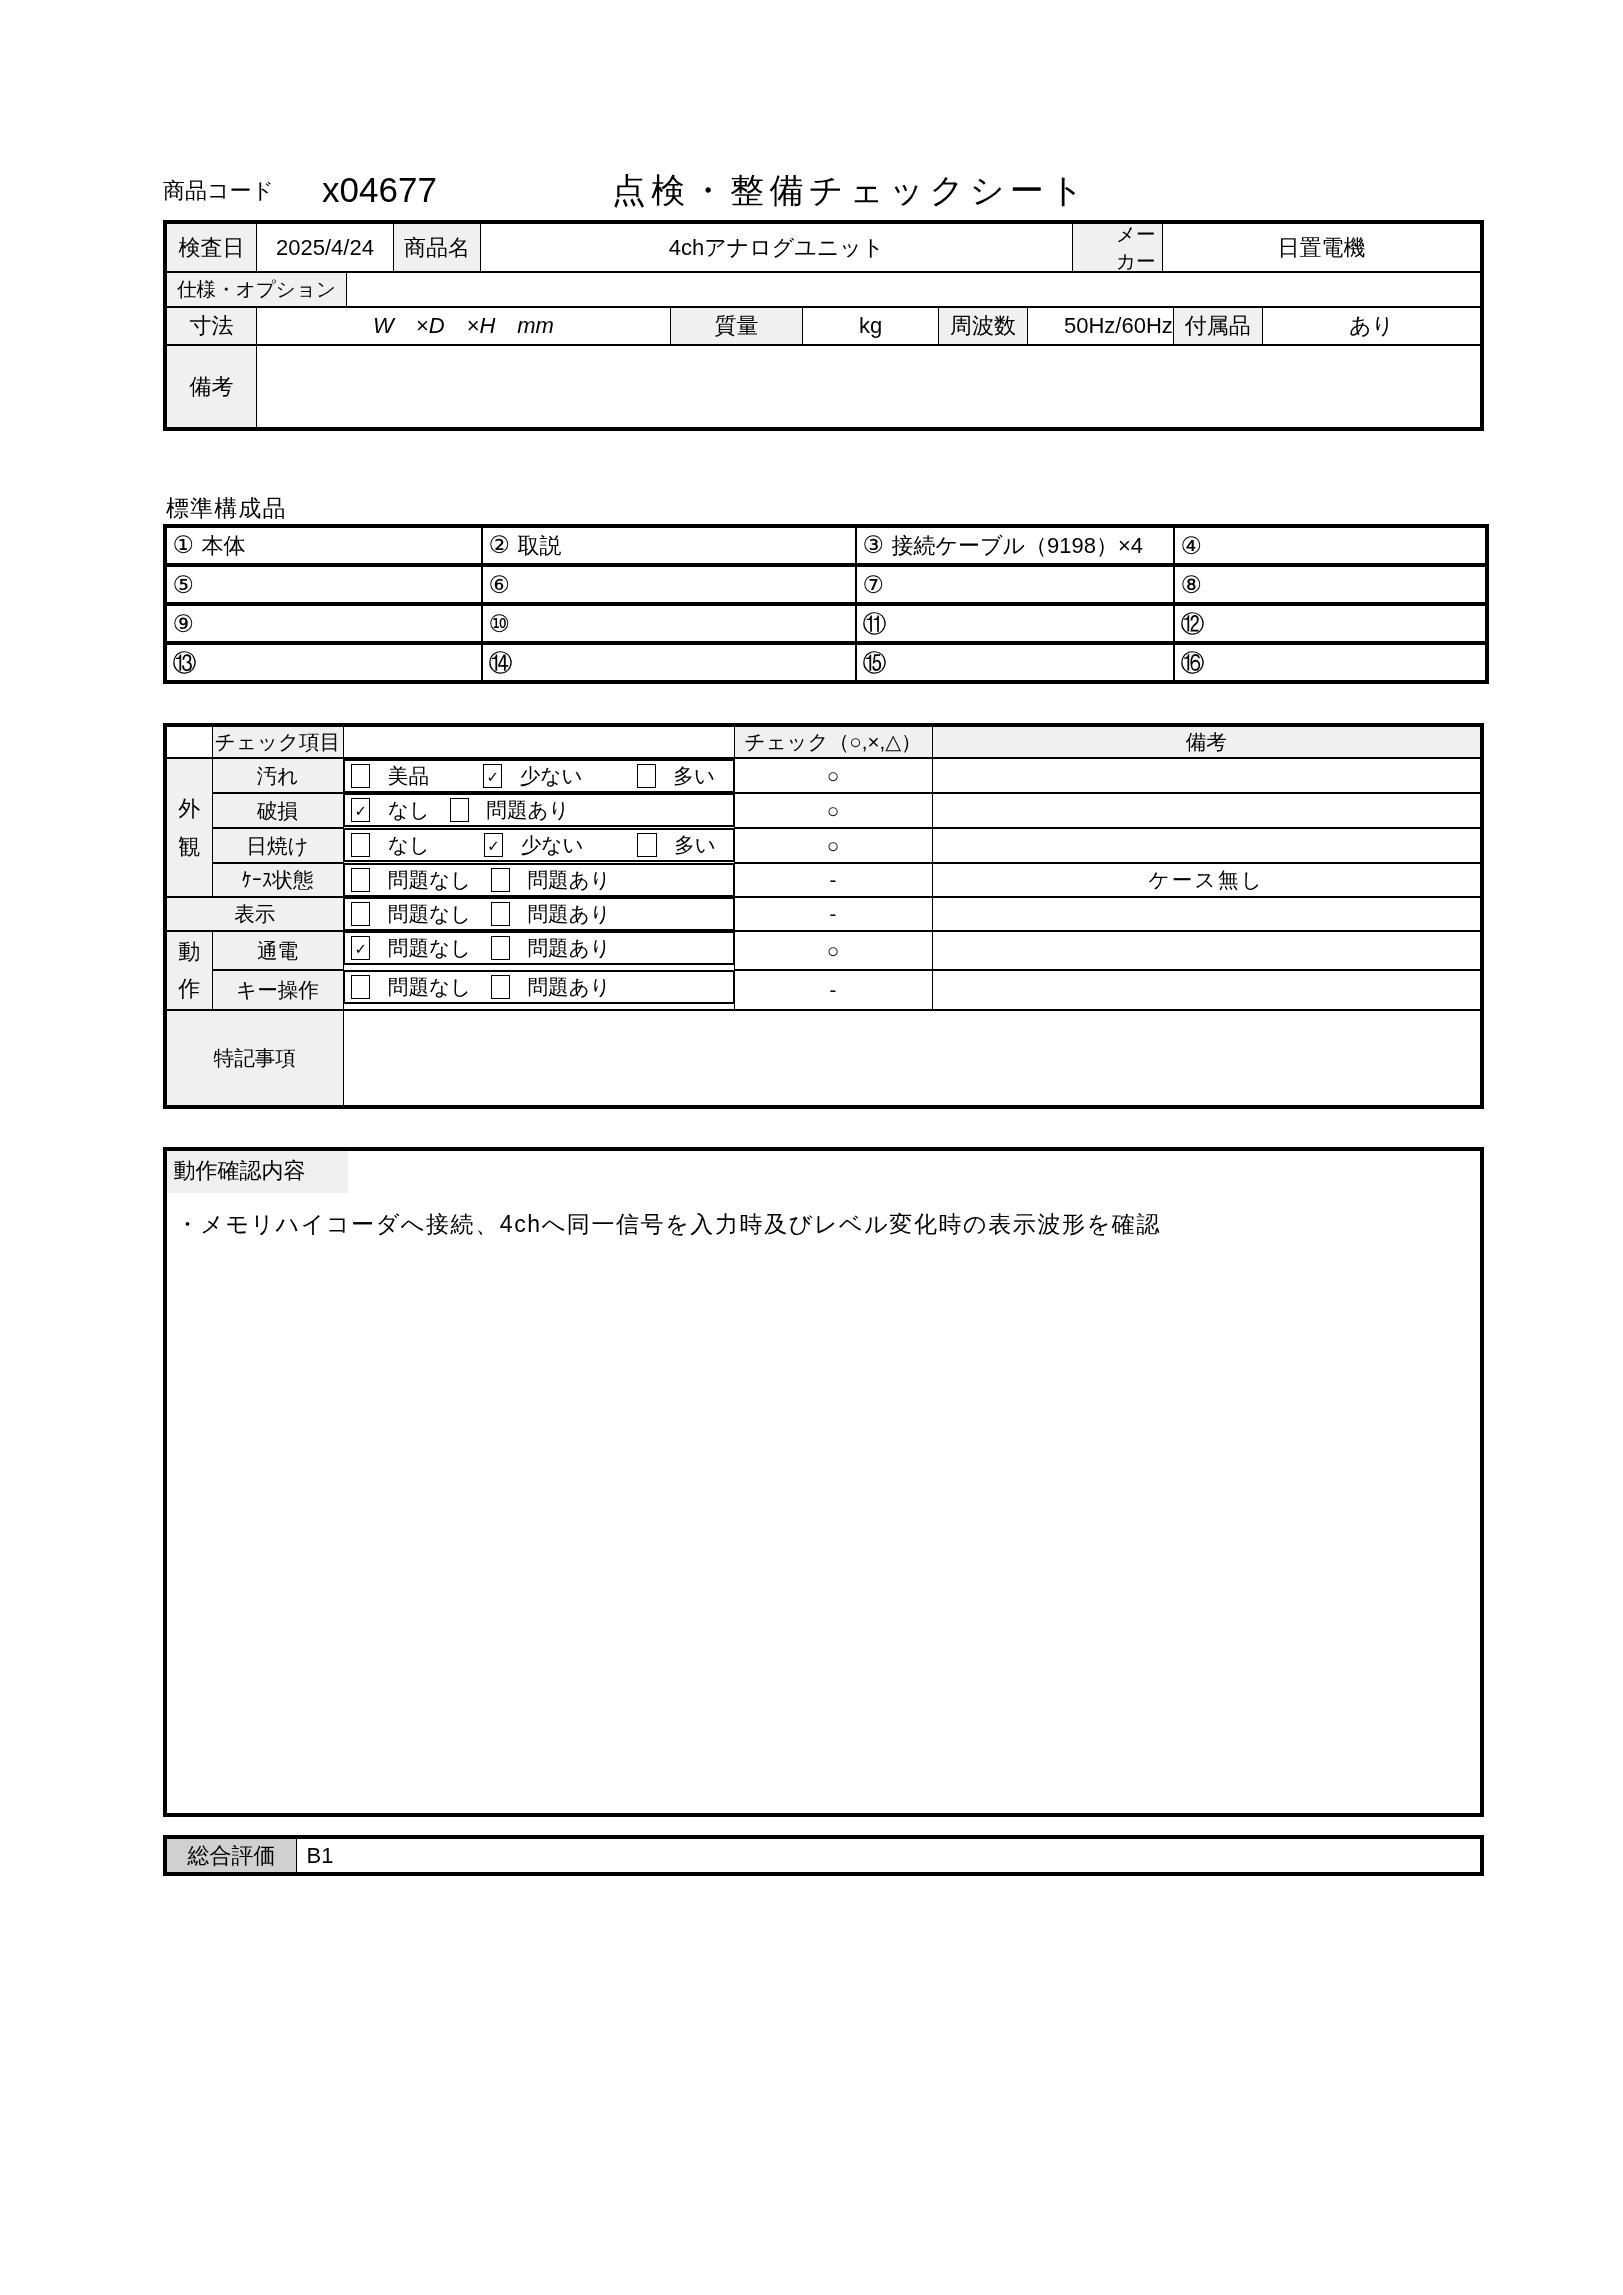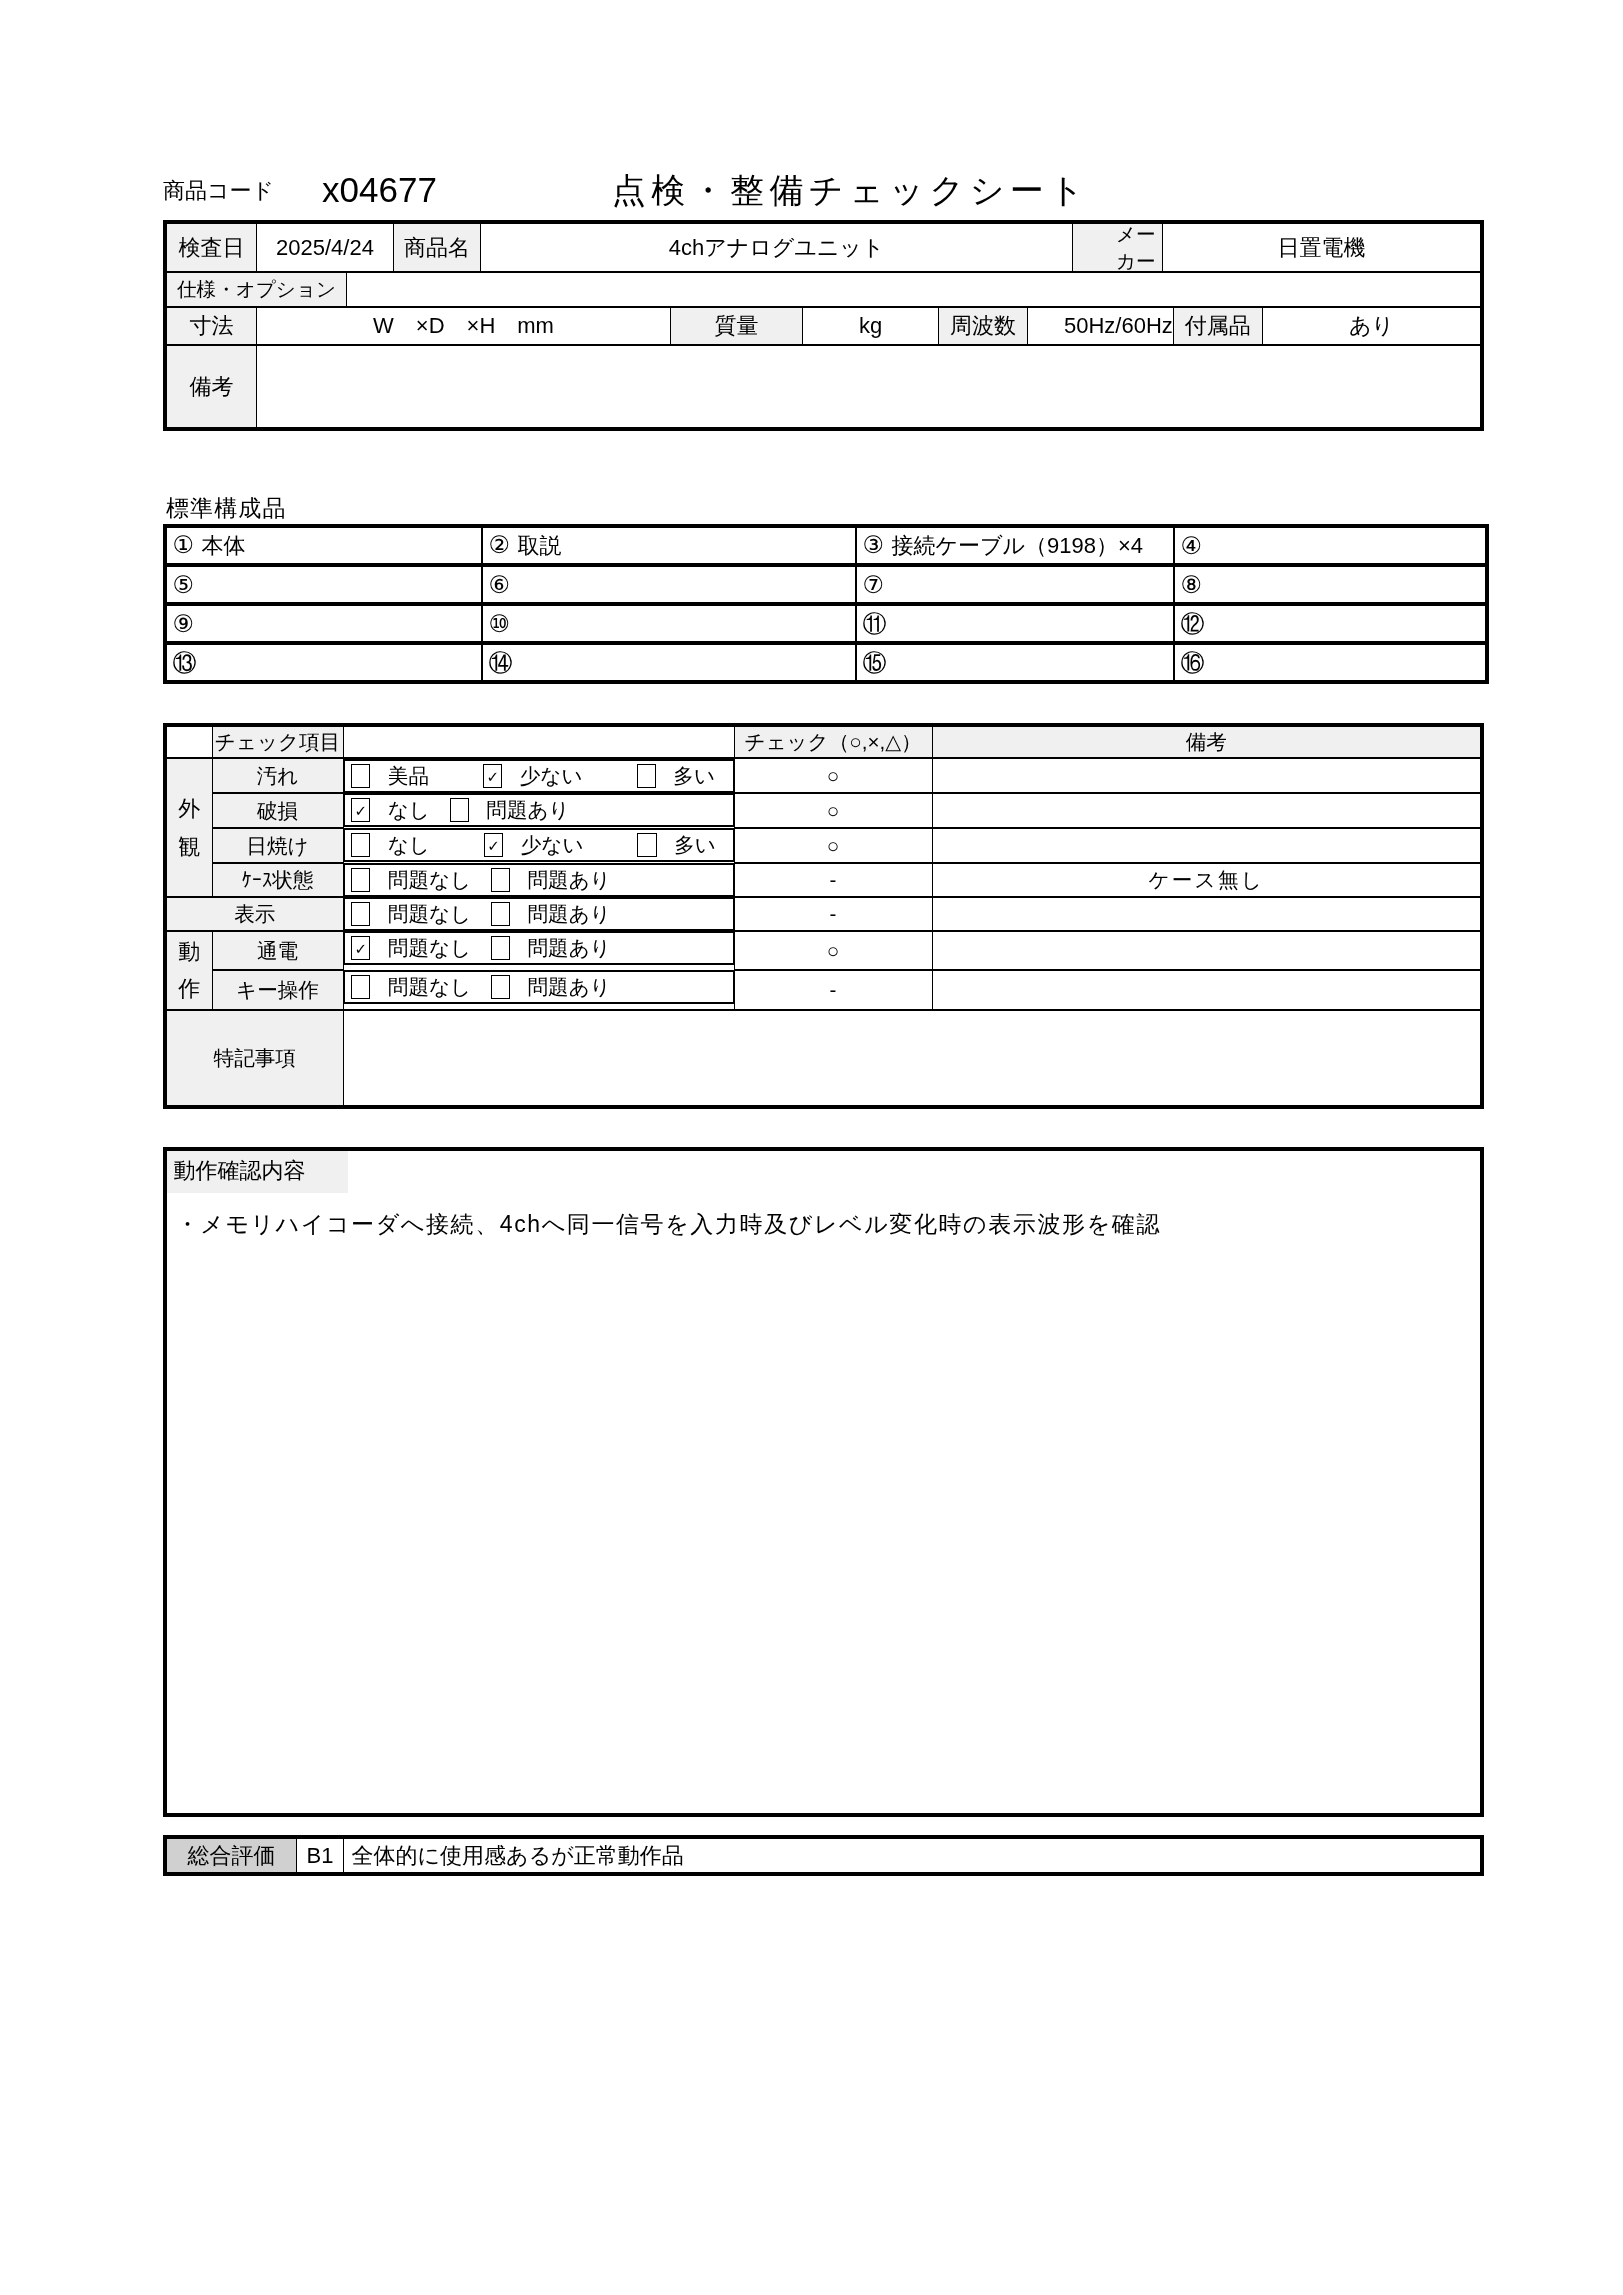--- a/index.html
+++ b/index.html
@@ -94,21 +94,21 @@
       <div class="fcell" style="flex-basis:592px;">4chアナログユニット</div>
       <div class="fcell label mid-label" style="flex-basis:90px;padding-left:43px;">メーカー</div>
       <div class="fcell grow">日置電機</div>
     </div>
     <div class="frow r3">
       <div class="fcell label mid-label" style="flex-basis:179px;">仕様・オプション</div>
       <div class="fcell grow left"></div>
     </div>
     <div class="frow r4">
       <div class="fcell label" style="flex-basis:89px;">寸法</div>
-      <div class="fcell" style="flex-basis:414px;">W　×D　×H　mm</div>
+      <div class="fcell" style="flex-basis:414px;font-style:italic;">W　×D　×H　mm</div>
       <div class="fcell label" style="flex-basis:132px;">質量</div>
       <div class="fcell" style="flex-basis:136px;">kg</div>
       <div class="fcell label" style="flex-basis:89px;">周波数</div>
       <div class="fcell" style="flex-basis:134px;padding-left:36px;">50Hz/60Hz</div>
       <div class="fcell label" style="flex-basis:89px;">付属品</div>
       <div class="fcell grow">あり</div>
     </div>
     <div class="frow r5">
       <div class="fcell label" style="flex-basis:89px;">備考</div>
       <div class="fcell grow left"></div>
@@ -295,18 +295,17 @@
 
   <div class="op-box">
     <div class="op-label">動作確認内容</div>
     <div class="op-line">・メモリハイコーダへ接続、4chへ同一信号を入力時及びレベル変化時の表示波形を確認</div>
   </div>
 
   <div class="ftable overall-table">
     <div class="frow r-ov">
       <div class="fcell ov-label" style="flex-basis:129px;">総合評価</div>
       <div class="fcell" style="flex-basis:47px;">B1</div>
-      <div class="fcell grow left">全体的に使用感あるが正常動作品</div>
     </div>
   </div>
 
 </div>
 
 
 </body></html>

